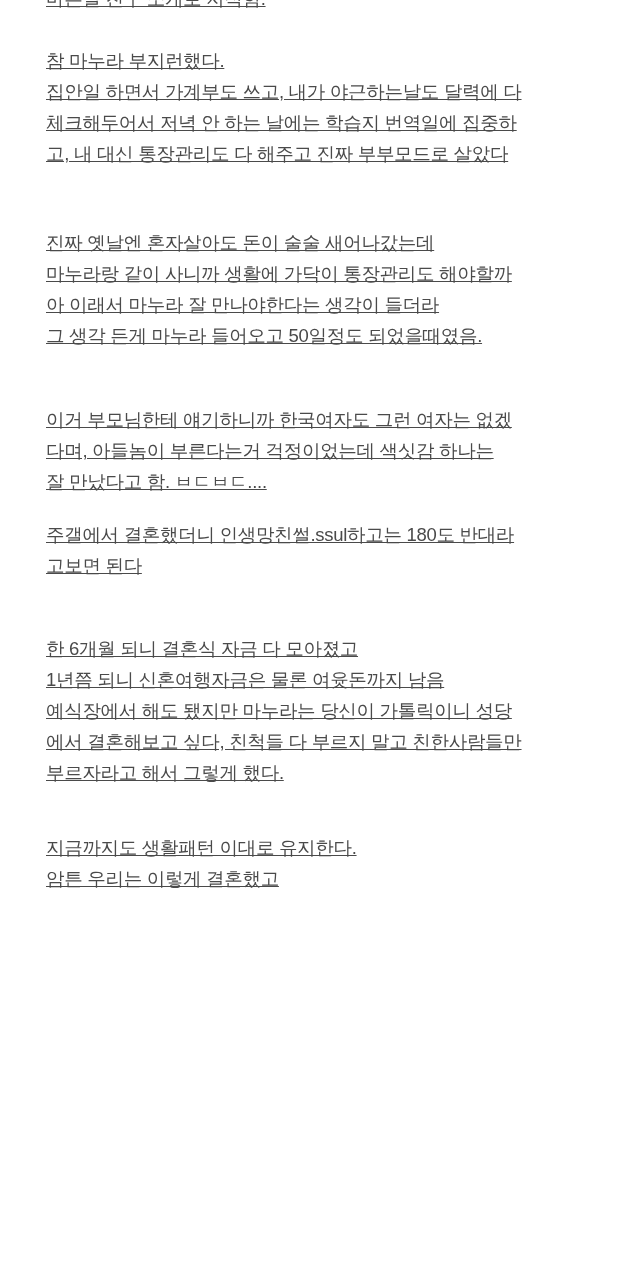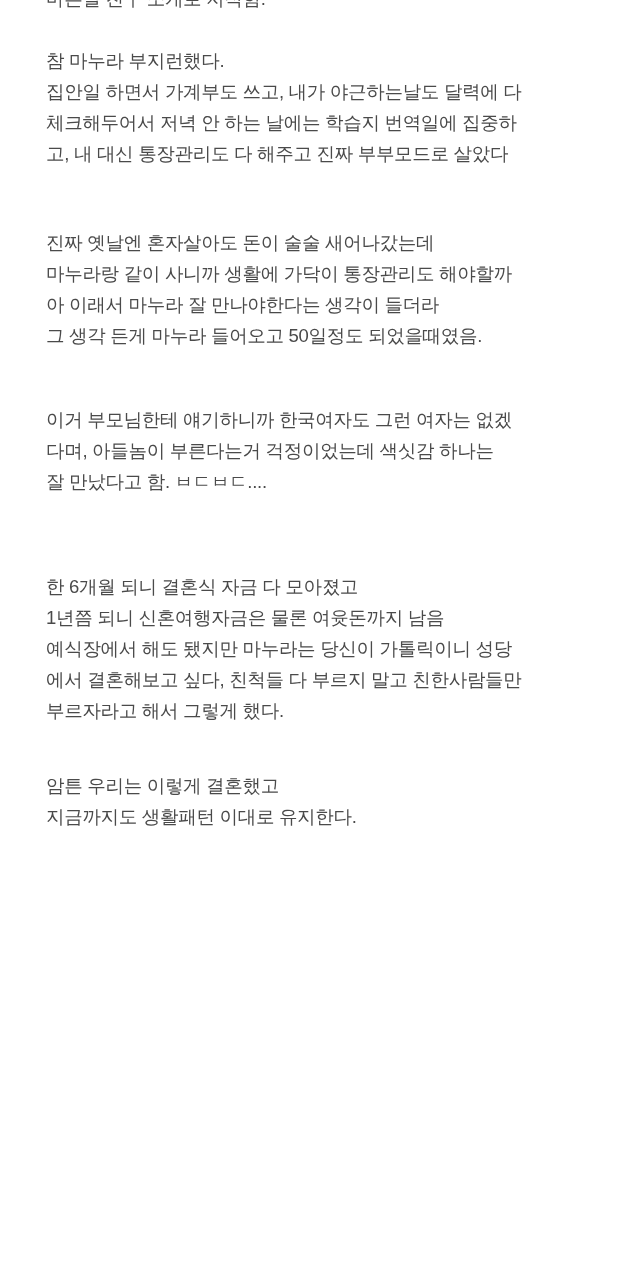--- a/index.html
+++ b/index.html
@@ -25,20 +25,21 @@
     padding-top: 0;
   }
   .para {
     color: #4a4a4a;
     font-size: 18.5px;
     line-height: 31px;
     letter-spacing: -0.3px;
     margin: 0;
     white-space: pre-wrap;
     word-break: keep-all;
+    text-decoration: underline;
   }
   .para.clipped-top {
     
     margin-top: -17px;
     overflow: hidden;
   }
   .spacer-sm { height: 22px; }
   .spacer-md { height: 31px; }
   .spacer-lg { height: 52px; }
   .spacer-xl { height: 58px; }
@@ -64,29 +65,31 @@
 그 생각 든게 마누라 들어오고 50일정도 되었을때였음.</p>
 
     <div class="spacer-md"></div>
 
     <div class="spacer-sm"></div>
     <p class="para">이거 부모님한테 얘기하니까 한국여자도 그런 여자는 없겠
 다며, 아들놈이 부른다는거 걱정이었는데 색싯감 하나는
 잘 만났다고 함. ㅂㄷㅂㄷ....</p>
 
     <div class="spacer-sm"></div>
+    <p class="para">주갤에서 결혼했더니 인생망친썰.ssul하고는 180도 반대라
+고보면 된다</p>
 
     <div class="spacer-lg"></div>
     <p class="para">한 6개월 되니 결혼식 자금 다 모아졌고
 1년쯤 되니 신혼여행자금은 물론 여윳돈까지 남음
 예식장에서 해도 됐지만 마누라는 당신이 가톨릭이니 성당
 에서 결혼해보고 싶다, 친척들 다 부르지 말고 친한사람들만
 부르자라고 해서 그렇게 했다.</p>
 
     <div class="spacer-sm"></div>
 
     <div class="spacer-sm"></div>
+    <p class="para">지금까지도 생활패턴 이대로 유지한다.</p>
+
     <p class="para">암튼 우리는 이렇게 결혼했고</p>
-
-    <p class="para">지금까지도 생활패턴 이대로 유지한다.</p>
 
   </div>
 </div>
 
 </body></html>

